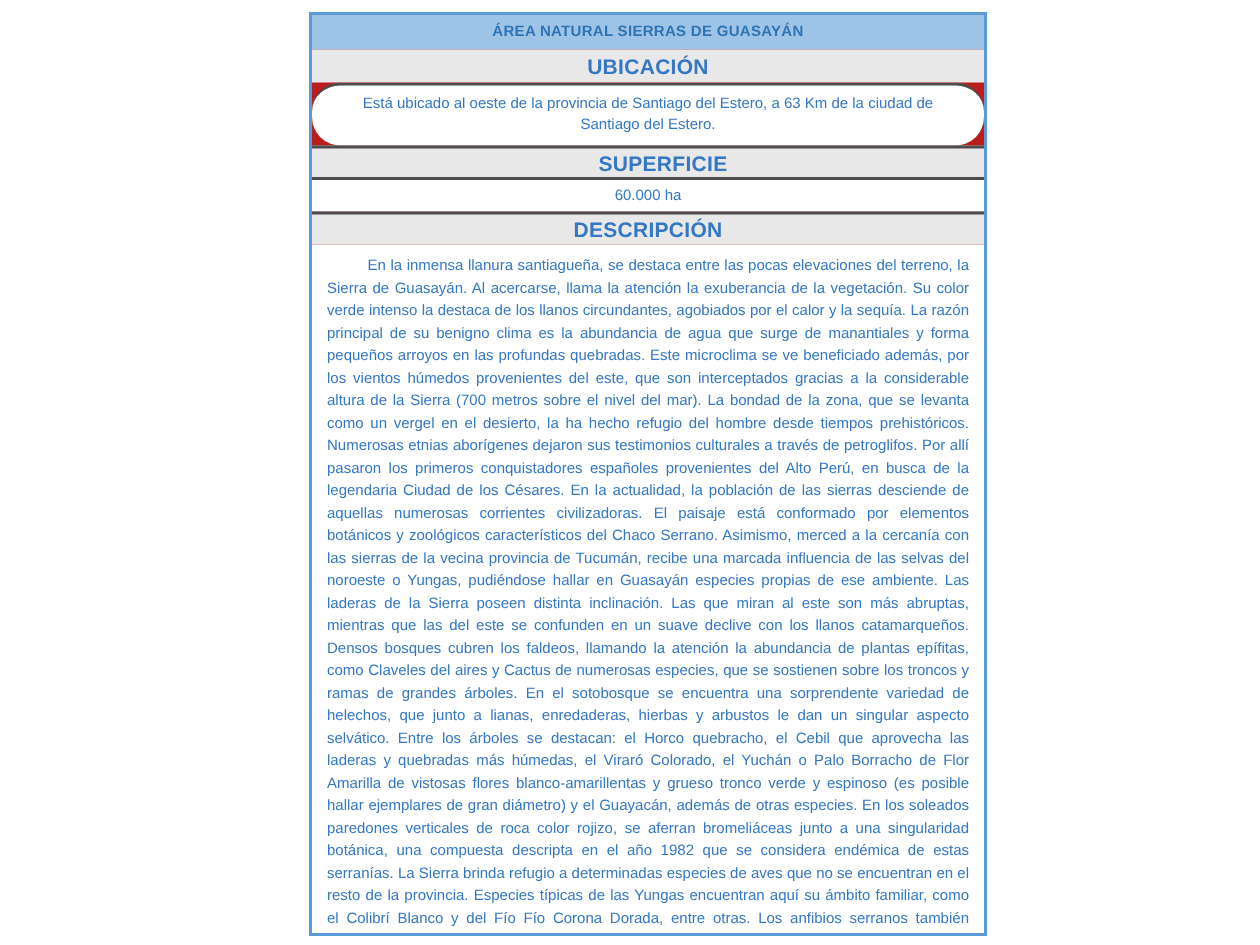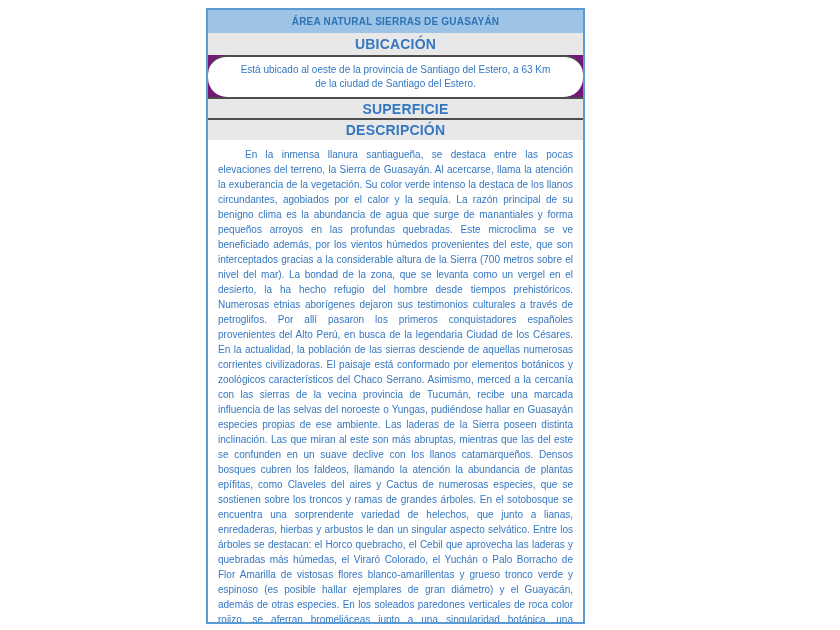--- a/index.html
+++ b/index.html
@@ -5,23 +5,23 @@
   * { margin: 0; padding: 0; box-sizing: border-box; }
   html, body {
     width: 840px; height: 630px;
     background: #ffffff;
     font-family: "Liberation Sans", sans-serif;
     overflow: hidden;
   }
   .doc-table {
     position: absolute;
     left: 206px; top: 8px;
-    width: 379px; height: 616px;
+    width: 452px; height: 616px;
     border: 2px solid #5B9BD5;
-    background: #701a75;
+    background: #b91c1c;
     display: flex;
     flex-direction: column;
   }
   .row {
     flex: 0 0 auto;
     display: flex;
     align-items: center;
     justify-content: center;
     text-align: center;
   }
@@ -69,19 +69,20 @@
 
 <div class="doc-table">
   <div class="row row-title">ÁREA NATURAL SIERRAS DE GUASAYÁN</div>
 
   <div class="row row-header h1">UBICACIÓN</div>
 
   <div class="row row-value row-location divided">Está ubicado al oeste de la provincia de Santiago del Estero, a 63 Km de la ciudad de Santiago del Estero.</div>
 
   <div class="row row-header h2 divided">SUPERFICIE</div>
 
+  <div class="row row-value row-area divided">60.000 ha</div>
 
   <div class="row row-header h3 divided">DESCRIPCIÓN</div>
 
   <div class="row-description divided">
     <p>En la inmensa llanura santiagueña, se destaca entre las pocas elevaciones del terreno, la Sierra de Guasayán. Al acercarse, llama la atención la exuberancia de la vegetación. Su color verde intenso la destaca de los llanos circundantes, agobiados por el calor y la sequía. La razón principal de su benigno clima es la abundancia de agua que surge de manantiales y forma pequeños arroyos en las profundas quebradas. Este microclima se ve beneficiado además, por los vientos húmedos provenientes del este, que son interceptados gracias a la considerable altura de la Sierra (700 metros sobre el nivel del mar). La bondad de la zona, que se levanta como un vergel en el desierto, la ha hecho refugio del hombre desde tiempos prehistóricos. Numerosas etnias aborígenes dejaron sus testimonios culturales a través de petroglifos. Por allí pasaron los primeros conquistadores españoles provenientes del Alto Perú, en busca de la legendaria Ciudad de los Césares. En la actualidad, la población de las sierras desciende de aquellas numerosas corrientes civilizadoras. El paisaje está conformado por elementos botánicos y zoológicos característicos del Chaco Serrano. Asimismo, merced a la cercanía con las sierras de la vecina provincia de Tucumán, recibe una marcada influencia de las selvas del noroeste o Yungas, pudiéndose hallar en Guasayán especies propias de ese ambiente. Las laderas de la Sierra poseen distinta inclinación. Las que miran al este son más abruptas, mientras que las del este se confunden en un suave declive con los llanos catamarqueños. Densos bosques cubren los faldeos, llamando la atención la abundancia de plantas epífitas, como Claveles del aires y Cactus de numerosas especies, que se sostienen sobre los troncos y ramas de grandes árboles. En el sotobosque se encuentra una sorprendente variedad de helechos, que junto a lianas, enredaderas, hierbas y arbustos le dan un singular aspecto selvático. Entre los árboles se destacan: el Horco quebracho, el Cebil que aprovecha las laderas y quebradas más húmedas, el Viraró Colorado, el Yuchán o Palo Borracho de Flor Amarilla de vistosas flores blanco-amarillentas y grueso tronco verde y espinoso (es posible hallar ejemplares de gran diámetro) y el Guayacán, además de otras especies. En los soleados paredones verticales de roca color rojizo, se aferran bromeliáceas junto a una singularidad botánica, una compuesta descripta en el año 1982 que se considera endémica de estas serranías. La Sierra brinda refugio a determinadas especies de aves que no se encuentran en el resto de la provincia. Especies típicas de las Yungas encuentran aquí su ámbito familiar, como el Colibrí Blanco y del Fío Fío Corona Dorada, entre otras. Los anfibios serranos también ocultan sorpresas. Un escuercito, fue descrito como especie nueva para la ciencia en el año 1985, en base a un ejemplar hallado en el Arroyo Casa del Tigre, que surca por el sur la Sierra de Guasayán. Hasta el momento, esta localidad es la única conocida para la especie.</p>
   </div>
 </div>
 
 </body></html>

